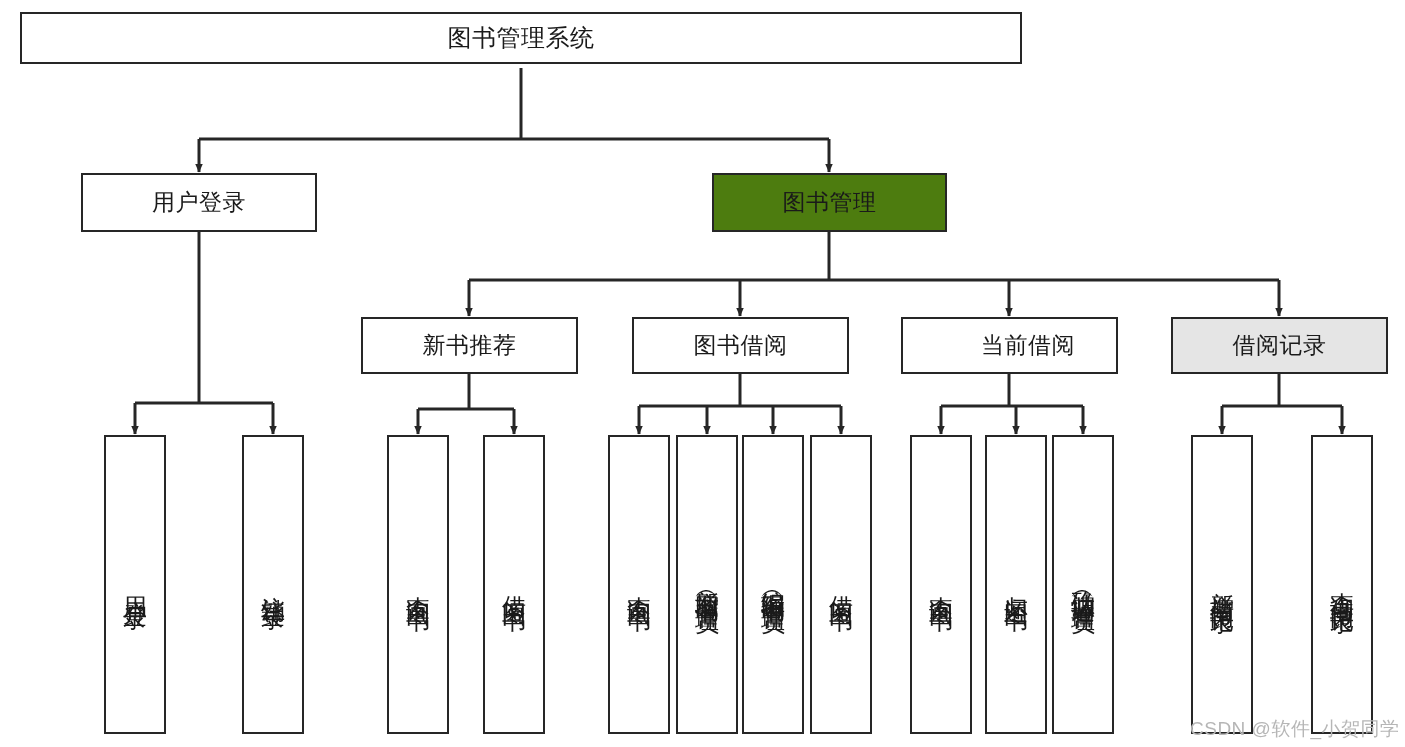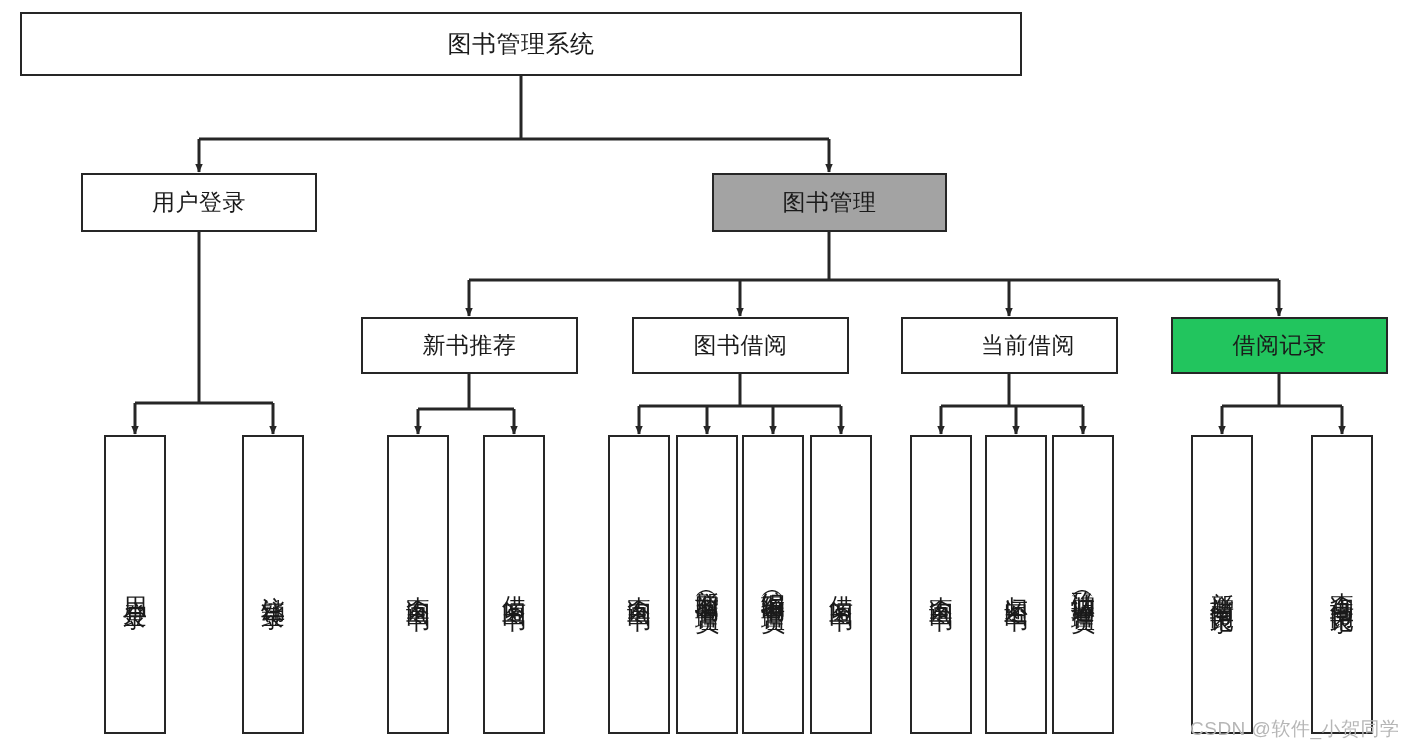--- a/index.html
+++ b/index.html
@@ -117,41 +117,41 @@
         <path d="M941,406 L941,434" marker-end="url(#arrow)"></path>
         <path d="M1016,406 L1016,434" marker-end="url(#arrow)"></path>
         <path d="M1083,406 L1083,434" marker-end="url(#arrow)"></path>
         <path d="M1279,374 L1279,406"></path>
         <path d="M1222,406 L1342,406"></path>
         <path d="M1222,406 L1222,434" marker-end="url(#arrow)"></path>
         <path d="M1342,406 L1342,434" marker-end="url(#arrow)"></path>
       </g>
   </svg>
 
-  <div class="node root horiz" style="left: 20px; top: 12px; width: 1002px; height: 64px; border-color: rgb(38, 38, 38); background: rgb(255, 255, 255); color: rgb(26, 26, 26);">
+  <div class="node root horiz" style="left: 20px; top: 12px; width: 1002px; height: 52px; border-color: rgb(38, 38, 38); background: rgb(255, 255, 255); color: rgb(26, 26, 26);">
     <span class="label">图书管理系统</span>
   </div>
 
   <div class="node horiz" style="left: 81px; top: 173px; width: 236px; height: 59px; border-color: rgb(38, 38, 38); background: rgb(255, 255, 255); color: rgb(26, 26, 26);">
     <span class="label">用户登录</span>
   </div>
-  <div class="node horiz" style="left: 712px; top: 173px; width: 235px; height: 59px; border-color: rgb(38, 38, 38); background: #a3a3a3; color: rgb(26, 26, 26);">
+  <div class="node horiz" style="left: 712px; top: 173px; width: 235px; height: 59px; border-color: rgb(38, 38, 38); background: #4d7c0f; color: rgb(26, 26, 26);">
     <span class="label">图书管理</span>
   </div>
 
   <div class="node horiz" style="left: 361px; top: 317px; width: 217px; height: 57px; border-color: rgb(38, 38, 38); background: rgb(255, 255, 255); color: rgb(26, 26, 26);">
     <span class="label">新书推荐</span>
   </div>
   <div class="node horiz" style="left: 632px; top: 317px; width: 217px; height: 57px; border-color: rgb(38, 38, 38); background: rgb(255, 255, 255); color: rgb(26, 26, 26);">
     <span class="label">图书借阅</span>
   </div>
   <div class="node horiz" style="left: 901px; top: 317px; width: 217px; height: 57px; border-color: rgb(38, 38, 38); background: rgb(255, 255, 255); color: rgb(26, 26, 26); padding-left: 37px;">
     <span class="label">当前借阅</span>
   </div>
-  <div class="node horiz" style="left: 1171px; top: 317px; width: 217px; height: 57px; border-color: rgb(38, 38, 38); background: #22c55e; color: rgb(26, 26, 26);">
+  <div class="node horiz" style="left: 1171px; top: 317px; width: 217px; height: 57px; border-color: rgb(38, 38, 38); background: #e5e5e5; color: rgb(26, 26, 26);">
     <span class="label">借阅记录</span>
   </div>
 
   <div class="node vert" style="left: 104px; top: 435px; width: 62px; height: 299px; border-color: rgb(38, 38, 38); background: rgb(255, 255, 255); color: rgb(26, 26, 26);">
     <span class="label">用户登录</span>
   </div>
   <div class="node vert" style="left: 242px; top: 435px; width: 62px; height: 299px; border-color: rgb(38, 38, 38); background: rgb(255, 255, 255); color: rgb(26, 26, 26);">
     <span class="label">注销登录</span>
   </div>
 

